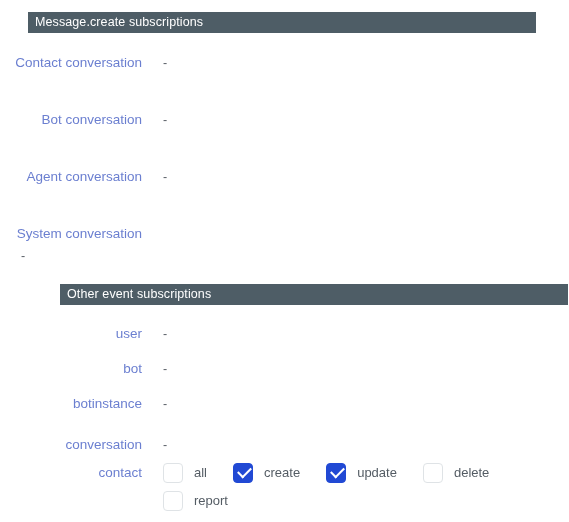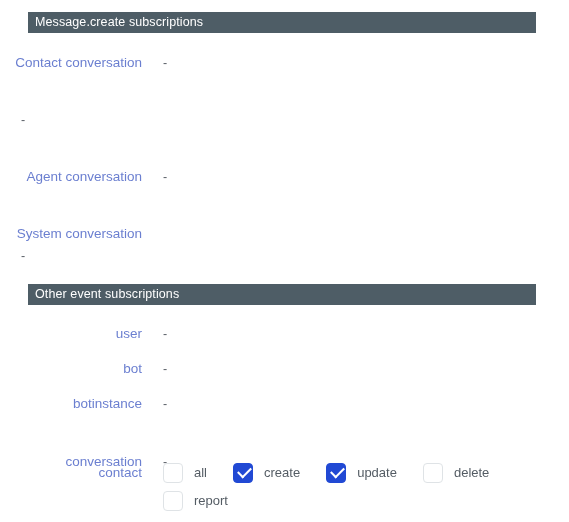--- a/index.html
+++ b/index.html
@@ -35,21 +35,21 @@
     color: #ffffff;
     font-size: 12.5px;
     line-height: 21px;
     padding-left: 7px;
     box-sizing: border-box;
     white-space: nowrap;
     overflow: hidden;
     letter-spacing: 0.1px;
   }
   #hdr-message { top: 12px; }
-  #hdr-other   { top: 284px; }
+  #hdr-other   { top: 284px; margin-left: 32px; }
 
   
   .form-row {
     position: absolute;
     left: 0;
     width: 522px;
     display: flex;
     align-items: flex-start;
   }
   .row-label {
@@ -147,20 +147,21 @@
 <div class="page">
 
   <div class="section-header" id="hdr-message">Message.create subscriptions</div>
 
   <div class="form-row" style="top:52px;">
     <div class="row-label wrap">Contact conversation</div>
     <div class="row-value">-</div>
   </div>
 
   <div class="form-row" style="top:109px;">
+    <div class="row-label wrap">Bot conversation</div>
     <div class="row-value">-</div>
   </div>
 
   <div class="form-row" style="top:166px;">
     <div class="row-label wrap">Agent conversation</div>
     <div class="row-value">-</div>
   </div>
 
   <div class="form-row" style="top:223px;flex-direction:column;">
     <div class="row-label wrap">System conversation</div>
@@ -177,21 +178,21 @@
   <div class="form-row" style="top:358px;">
     <div class="row-label">bot</div>
     <div class="row-value">-</div>
   </div>
 
   <div class="form-row" style="top:393px;">
     <div class="row-label">botinstance</div>
     <div class="row-value">-</div>
   </div>
 
-  <div class="form-row" style="top:451px;">
+  <div class="form-row" style="top:434px;">
     <div class="row-label">conversation</div>
     <div class="row-value">-</div>
   </div>
 
   <div class="cb-row" style="top:459px;">
     <div class="cb-label-col">contact</div>
 
     <div class="cb-fields">
 
       <div class="cb-line">

